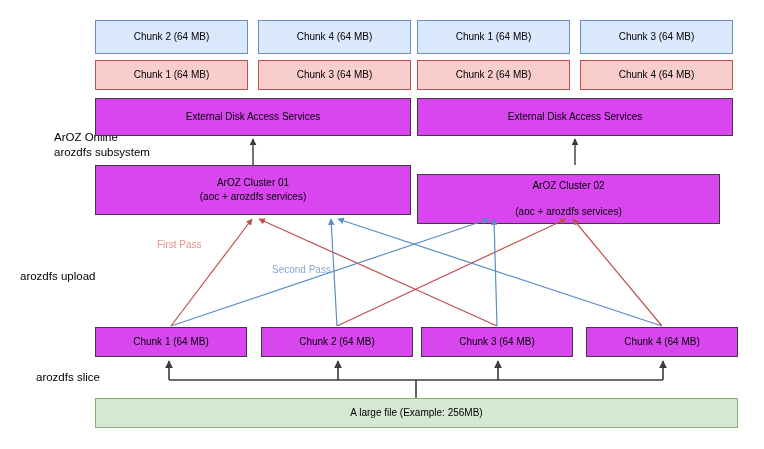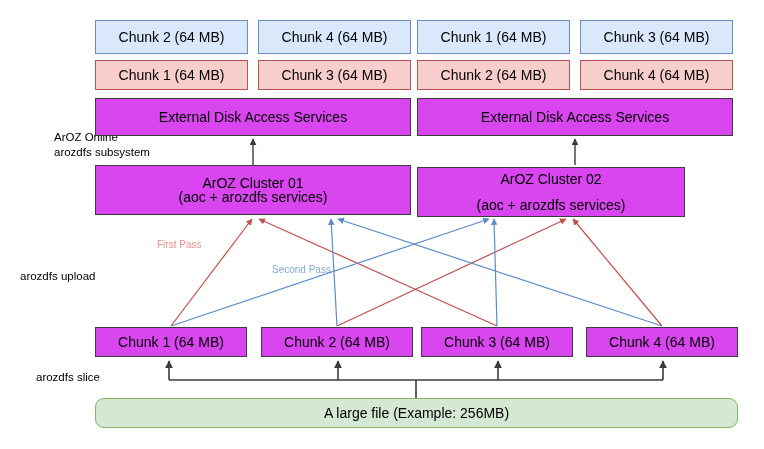--- a/index.html
+++ b/index.html
@@ -1,20 +1,20 @@
 <!DOCTYPE html>
 <html><head>
 <meta charset="utf-8">
 <style>
   html,body{margin:0;padding:0;background:#ffffff;}
   body{width:764px;height:449px;overflow:hidden;
        font-family:"Liberation Sans","DejaVu Sans",sans-serif;color:#000;}
   #canvas{position:relative;width:764px;height:449px;}
   .box{position:absolute;box-sizing:border-box;display:flex;align-items:center;
-       justify-content:center;text-align:center;font-size:14px;line-height:14px;
+       justify-content:center;text-align:center;font-size:10px;line-height:14px;
        color:#000;}
   .box.blue{background:#dae8fc;border:1.4px solid #6c8ebf;}
   .box.red{background:#f8cecc;border:1.4px solid #b85450;}
   .box.plain{background:#d946ef;border:1.5px solid #3c3c3c;}
   .box.green{background:#d5e8d4;border:1.5px solid #82b366;}
   .sidelabel{position:absolute;font-size:11.5px;line-height:15px;color:#000;
              text-align:left;white-space:nowrap;}
   .passlabel{position:absolute;font-size:10px;white-space:nowrap;}
   .pass-first{color:#e8908c;}
   .pass-second{color:#85a9d4;}
@@ -46,34 +46,34 @@
   <div class="box red" style="left:417px;top:60px;width:153px;height:30px;">Chunk 2 (64 MB)</div>
   <div class="box red" style="left:580px;top:60px;width:153px;height:30px;">Chunk 4 (64 MB)</div>
 
   <div class="box plain" style="left:95px;top:98px;width:316px;height:38px;">External Disk Access Services</div>
   <div class="box plain" style="left:417px;top:98px;width:316px;height:38px;">External Disk Access Services</div>
 
   <div class="box plain two-line" style="left:95px;top:165px;width:316px;height:50px;">
     <span>ArOZ Cluster 01</span>
     <span>(aoc + arozdfs services)</span>
   </div>
-  <div class="box plain two-line" style="left:417px;top:167px;width:268px;height:50px;gap:12px;">
+  <div class="box plain two-line" style="left:417px;top:174px;width:303px;height:50px;gap:12px;">
     <span>ArOZ Cluster 02</span>
     <span>(aoc + arozdfs services)</span>
   </div>
 
   <div class="passlabel pass-first" style="left:157px;top:239px;">First Pass</div>
   <div class="passlabel pass-second" style="left:241px;top:264px;margin-left:31px;">Second Pass</div>
 
   <div class="box plain" style="left:95px;top:327px;width:152px;height:30px;">Chunk 1 (64 MB)</div>
   <div class="box plain" style="left:261px;top:327px;width:152px;height:30px;">Chunk 2 (64 MB)</div>
   <div class="box plain" style="left:421px;top:327px;width:152px;height:30px;">Chunk 3 (64 MB)</div>
   <div class="box plain" style="left:586px;top:327px;width:152px;height:30px;">Chunk 4 (64 MB)</div>
 
-  <div class="box green" style="left:95px;top:398px;width:643px;height:30px;border-radius:9px;">A large file (Example: 256MB)</div>
+  <div class="box green" style="left:95px;top:398px;width:643px;height:30px;">A large file (Example: 256MB)</div>
 
   <svg class="overlay">
     <defs>
       <marker id="ah-black" viewBox="0 0 10 10" refX="9" refY="5" markerWidth="5" markerHeight="5" orient="auto-start-reverse">
         <path d="M0,0 L10,5 L0,10 z" fill="#3c3c3c"></path>
       </marker>
       <marker id="ah-red" viewBox="0 0 10 10" refX="9" refY="5" markerWidth="5.5" markerHeight="5.5" orient="auto-start-reverse">
         <path d="M0,0 L10,5 L0,10 z" fill="#c0504d"></path>
       </marker>
       <marker id="ah-blue" viewBox="0 0 10 10" refX="9" refY="5" markerWidth="5.5" markerHeight="5.5" orient="auto-start-reverse">

